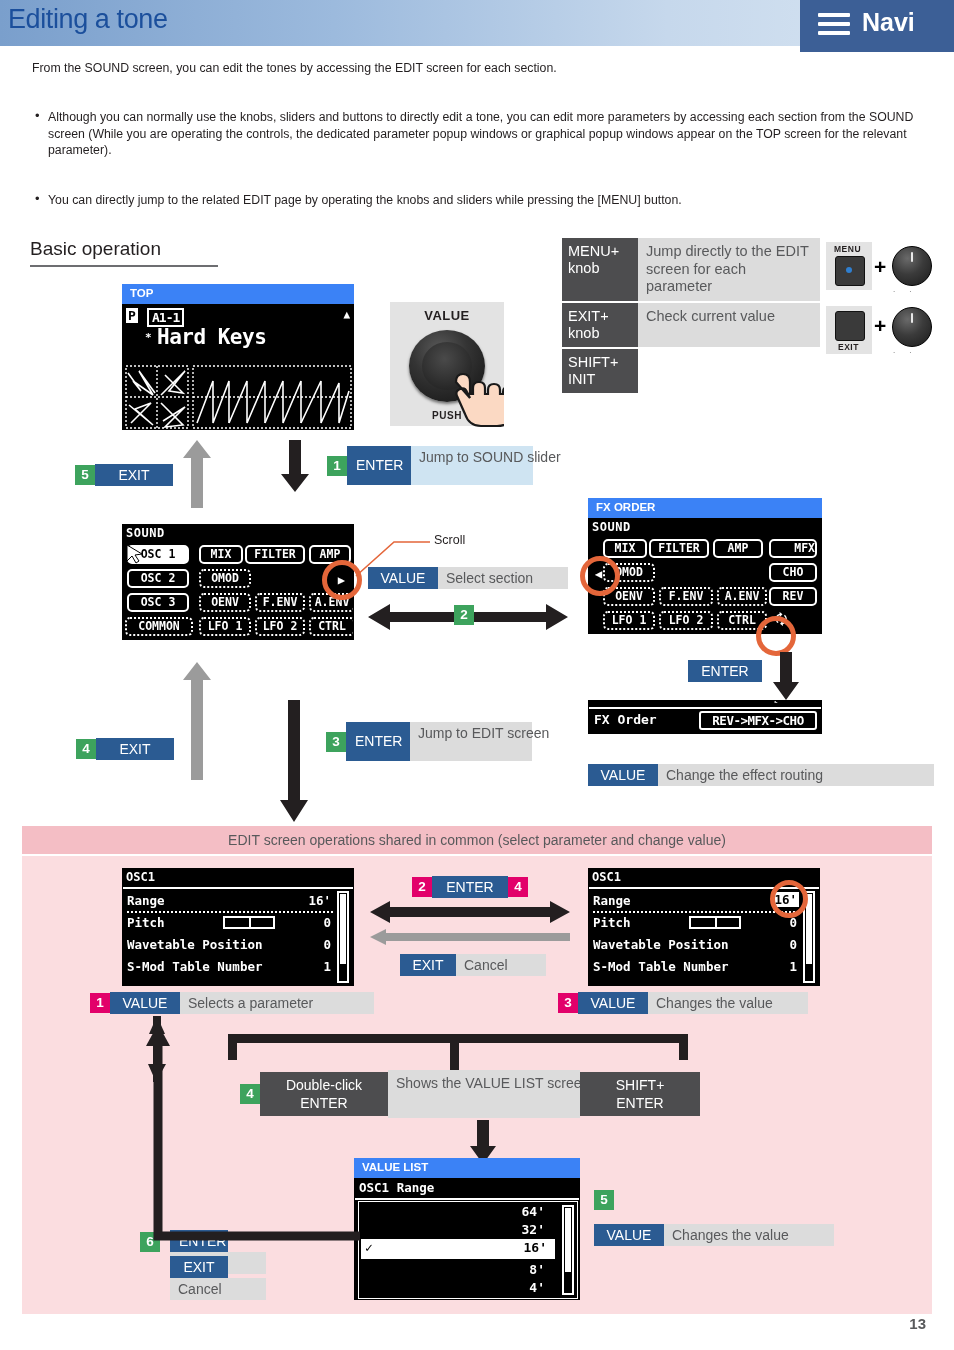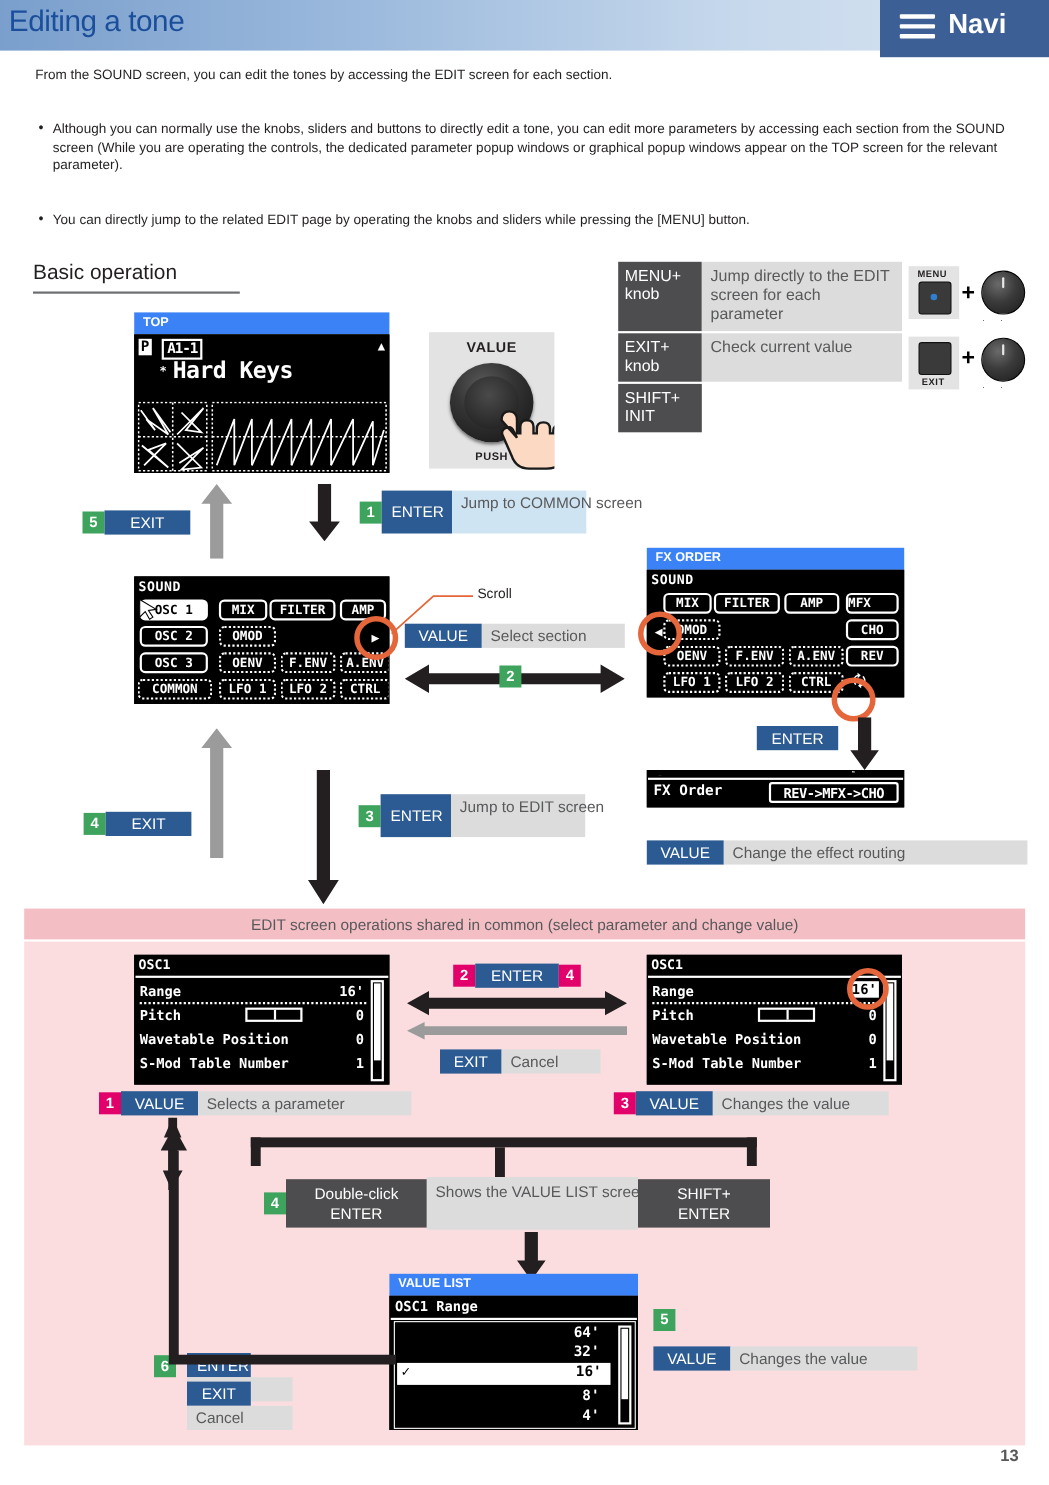--- a/index.html
+++ b/index.html
@@ -195,21 +195,21 @@
   <span class="num g">5</span><span class="tag" style="width:78px;">EXIT</span>
 </div>
 <svg class="arw" style="left:182px;top:440px;" width="30" height="68">
   <polygon points="15,0 29,18 21,18 21,68 9,68 9,18 1,18" fill="#9b9b9b"></polygon>
 </svg>
 
 <svg class="arw" style="left:280px;top:440px;" width="30" height="52">
   <polygon points="15,52 29,34 21,34 21,0 9,0 9,34 1,34" fill="#231f20"></polygon>
 </svg>
 <div class="row" style="left:327px;top:446px;">
-  <span class="num g">1</span><span class="tag" style="width:64px;line-height:33px;height:39px;">ENTER</span><span class="desc blue" style="width:122px;height:39px;line-height:17px;padding-top:3px;">Jump to COMMON screen</span>
+  <span class="num g">1</span><span class="tag" style="width:64px;line-height:33px;height:39px;">ENTER</span><span class="desc blue" style="width:122px;height:39px;line-height:17px;padding-top:3px;">Jump to SOUND slider</span>
 </div>
 
 <div class="lcd" style="left:122px;top:524px;width:232px;height:116px;">
   <div style="position:absolute;left:3px;top:1px;font-size:12px;font-weight:bold;letter-spacing:0.5px;">SOUND</div>
 
   <div style="position:absolute;left:4px;top:20px;width:62px;height:19px;background:#fff;color:#000;border:2px solid #fff;border-radius:5px;font-size:11.5px;font-weight:bold;text-align:center;line-height:15px;box-sizing:border-box;">OSC 1</div>
   <div style="position:absolute;left:76px;top:20px;width:44px;height:19px;border:2px solid #fff;border-radius:5px;font-size:11.5px;font-weight:bold;text-align:center;line-height:15px;box-sizing:border-box;">MIX</div>
   <div style="position:absolute;left:122px;top:20px;width:60px;height:19px;border:2px solid #fff;border-radius:5px;font-size:11.5px;font-weight:bold;text-align:center;line-height:15px;box-sizing:border-box;">FILTER</div>
   <div style="position:absolute;left:186px;top:20px;width:42px;height:19px;border:2px solid #fff;border-radius:5px;font-size:11.5px;font-weight:bold;text-align:center;line-height:15px;box-sizing:border-box;">AMP</div>
 
@@ -245,21 +245,21 @@
   <polygon points="0,15 22,2 22,10 178,10 178,2 200,15 178,28 178,20 22,20 22,28" fill="#231f20"></polygon>
 </svg>
 <div class="num g" style="position:absolute;left:454px;top:605px;">2</div>
 
 <div class="lcdcap" style="left:588px;top:498px;width:234px;height:20px;">FX ORDER</div>
 <div class="lcd" style="left:588px;top:518px;width:234px;height:116px;">
   <div style="position:absolute;left:3px;top:1px;font-size:12px;font-weight:bold;letter-spacing:0.5px;">SOUND</div>
   <div style="position:absolute;left:14px;top:20px;width:44px;height:19px;border:2px solid #fff;border-radius:5px;font-size:11.5px;font-weight:bold;text-align:center;line-height:15px;box-sizing:border-box;">MIX</div>
   <div style="position:absolute;left:60px;top:20px;width:60px;height:19px;border:2px solid #fff;border-radius:5px;font-size:11.5px;font-weight:bold;text-align:center;line-height:15px;box-sizing:border-box;">FILTER</div>
   <div style="position:absolute;left:124px;top:20px;width:50px;height:19px;border:2px solid #fff;border-radius:5px;font-size:11.5px;font-weight:bold;text-align:center;line-height:15px;box-sizing:border-box;">AMP</div>
-  <div style="position:absolute;left:180px;top:20px;width:48px;height:19px;border:2px solid #fff;border-radius:5px;font-size:11.5px;font-weight:bold;text-align:left;line-height:15px;box-sizing:border-box;">MFX</div>
+  <div style="position:absolute;left:180px;top:20px;width:48px;height:19px;border:2px solid #fff;border-radius:5px;font-size:11.5px;font-weight:bold;text-align:right;line-height:15px;box-sizing:border-box;">MFX</div>
   <div style="position:absolute;left:14px;top:44px;width:52px;height:19px;border:2px dotted #fff;border-radius:5px;font-size:11.5px;font-weight:bold;text-align:center;line-height:15px;box-sizing:border-box;">OMOD</div>
   <div style="position:absolute;left:180px;top:44px;width:48px;height:19px;border:2px solid #fff;border-radius:5px;font-size:11.5px;font-weight:bold;text-align:center;line-height:15px;box-sizing:border-box;">CHO</div>
   <div style="position:absolute;left:14px;top:68px;width:52px;height:19px;border:2px dotted #fff;border-radius:5px;font-size:11.5px;font-weight:bold;text-align:center;line-height:15px;box-sizing:border-box;">OENV</div>
   <div style="position:absolute;left:70px;top:68px;width:54px;height:19px;border:2px dotted #fff;border-radius:5px;font-size:11.5px;font-weight:bold;text-align:center;line-height:15px;box-sizing:border-box;">F.ENV</div>
   <div style="position:absolute;left:128px;top:68px;width:50px;height:19px;border:2px dotted #fff;border-radius:5px;font-size:11.5px;font-weight:bold;text-align:center;line-height:15px;box-sizing:border-box;">A.ENV</div>
   <div style="position:absolute;left:180px;top:68px;width:48px;height:19px;border:2px solid #fff;border-radius:5px;font-size:11.5px;font-weight:bold;text-align:center;line-height:15px;box-sizing:border-box;">REV</div>
   <div style="position:absolute;left:14px;top:92px;width:52px;height:19px;border:2px dotted #fff;border-radius:5px;font-size:11.5px;font-weight:bold;text-align:center;line-height:15px;box-sizing:border-box;">LFO 1</div>
   <div style="position:absolute;left:70px;top:92px;width:54px;height:19px;border:2px dotted #fff;border-radius:5px;font-size:11.5px;font-weight:bold;text-align:center;line-height:15px;box-sizing:border-box;">LFO 2</div>
   <div style="position:absolute;left:128px;top:92px;width:50px;height:19px;border:2px dotted #fff;border-radius:5px;font-size:11.5px;font-weight:bold;text-align:center;line-height:15px;box-sizing:border-box;">CTRL</div>
   <div style="position:absolute;left:6px;top:48px;font-size:12px;">◀</div>

